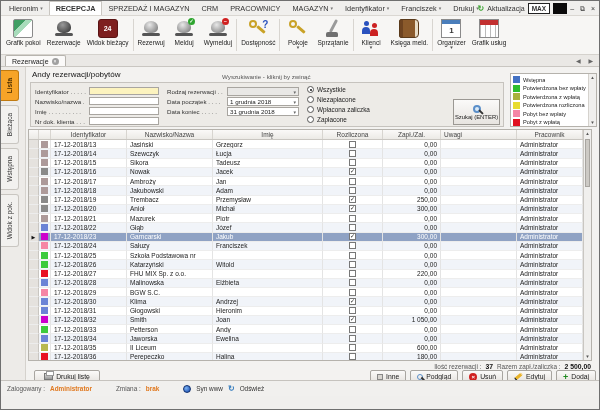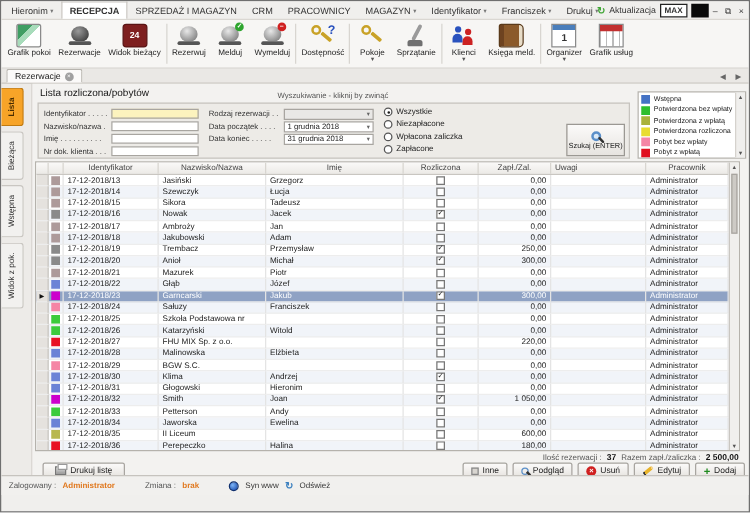--- a/index.html
+++ b/index.html
@@ -296,21 +296,21 @@
         </div>
         <div class="vtab">
           <span>Wstępna</span>
         </div>
         <div class="vtab">
           <span>Widok z pok.</span>
         </div>
       </div>
 
     <div class="main">
-      <div class="page-title">Lista rozliczona/pobytów</div>
+      <div class="page-title">Andy rezerwacji/pobytów</div>
       <div class="collapse-hint">Wyszukiwanie - kliknij by zwinąć</div>
 
       <div class="filter-panel" id="filterpanel">
         <div class="search-btn">
           <span class="mag"></span>
           <span class="search-lbl">Szukaj (ENTER)</span>
         </div>
       <span class="f-label" style="left: 4px; top: 5px;">Identyfikator . . . . .</span>
           <input class="f-input yellow" style="left: 58px; top: 4px;">
           <span class="f-label" style="left: 4px; top: 15px;">Nazwisko/nazwa .</span>

